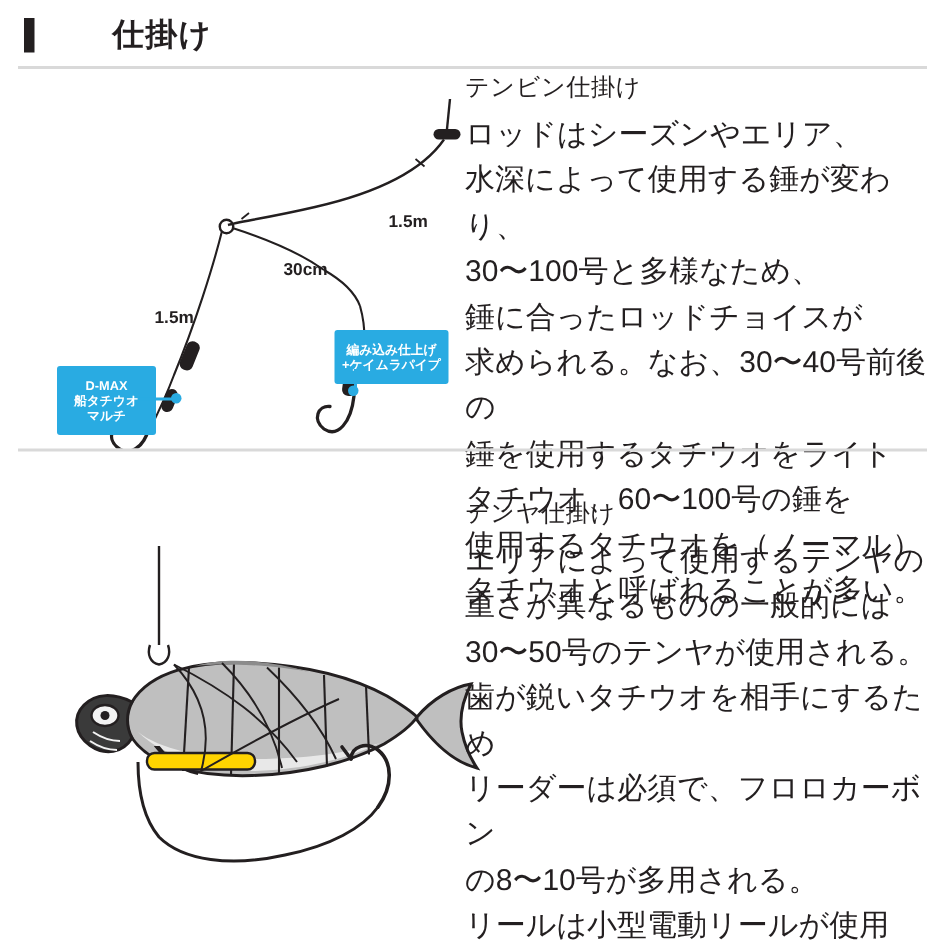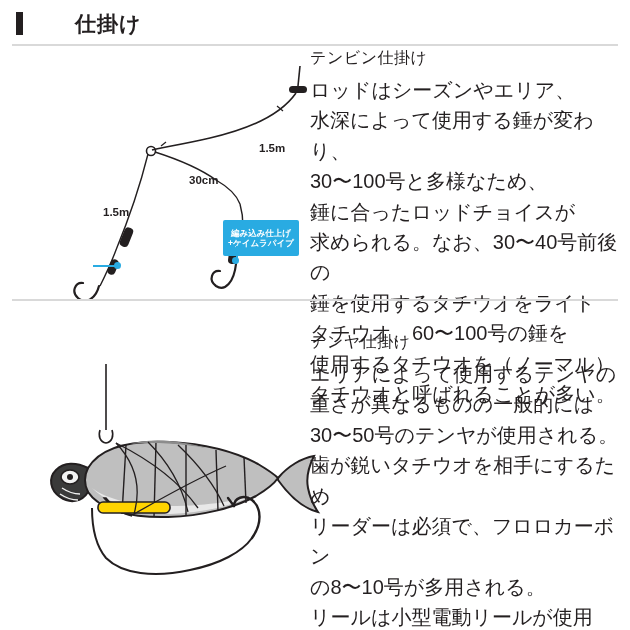--- a/index.html
+++ b/index.html
@@ -184,20 +184,23 @@
 
         <path d="M247 60 L253 65" stroke="#231f20" stroke-width="1.2"></path>
 
         <path d="M131 100 L136 96" stroke="#231f20" stroke-width="1.2"></path>
       </svg>
 
       <div class="lbl" style="left:229px; top:96px;">1.5m</div>
       <div class="lbl" style="left:159px; top:128px;">30cm</div>
       <div class="lbl" style="left:73px; top:160px;">1.5m</div>
 
+      <div class="tag" style="left:8px; top:198px; width:56px;">D-MAX
+船タチウオ
+マルチ</div>
       <div class="tag-leader" style="left:63px; top:219px; width:22px;"></div>
       <div class="tag-dot" style="left:84px; top:216px;"></div>
 
       <div class="tag" style="left:193px; top:174px; width:66px;">編み込み仕上げ
 +ケイムラパイプ</div>
       <div class="tag-leader" style="left:206px; top:200px; width:2px; height:14px;"></div>
       <div class="tag-dot" style="left:202px; top:211px;"></div>
     </div>
 
     <div class="txt txt-1">

